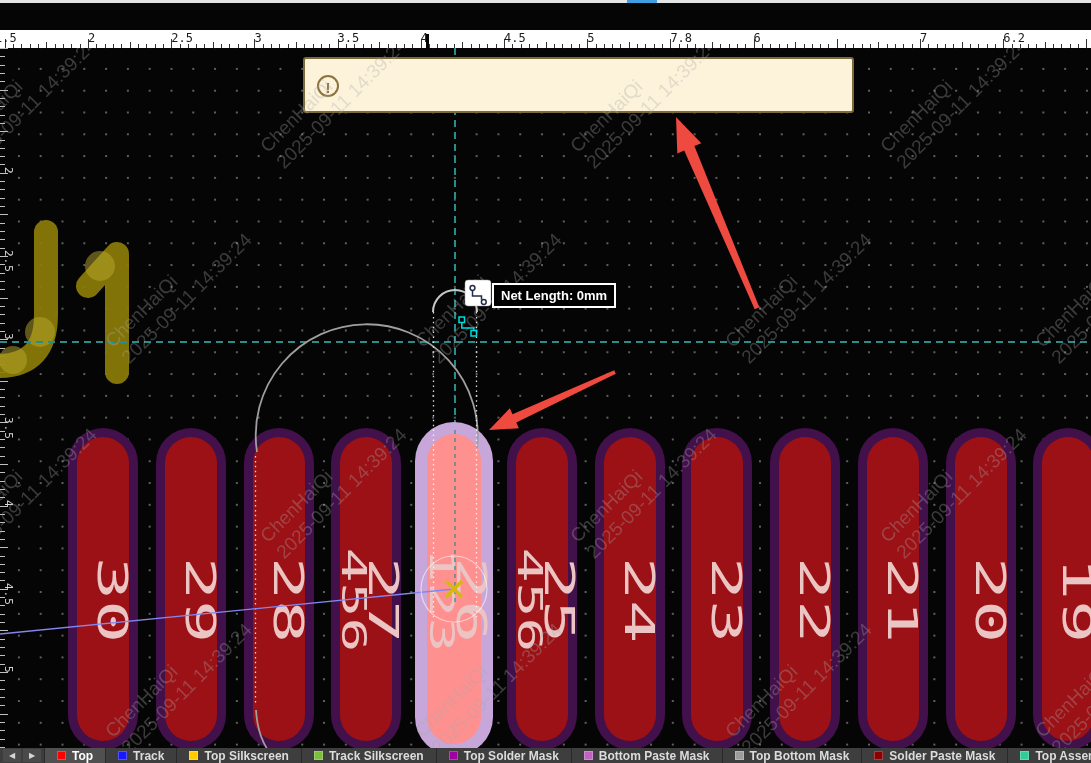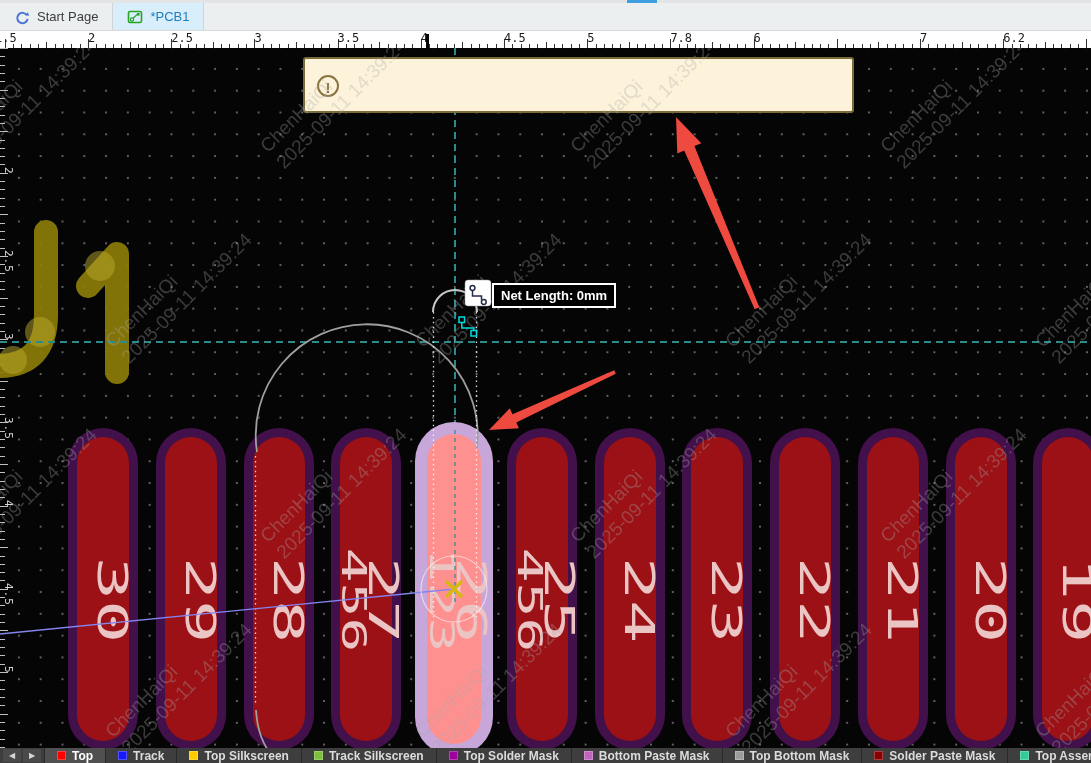--- a/index.html
+++ b/index.html
@@ -67,38 +67,20 @@
   .layer-sq{width:9px;height:9px;flex:0 0 auto;box-shadow:inset 0 0 0 1px rgba(255,255,255,0.25);}
 </style>
 </head>
 <body>
 
 <div id="app">
 
   <div id="topstrip"></div>
   <div id="minimap-sliver"></div>
 
-  <div id="tabbar">
-    <div class="tab">
-      <svg class="ticon" viewBox="0 0 16 16">
-        <path d="M13 6.5 A5.2 5.2 0 1 0 13.6 9.8" stroke="#4a74d8" stroke-width="2" fill="none"></path>
-        <polygon points="11.5,5.6 15.2,7.0 13.9,3.2" fill="#4a74d8"></polygon>
-      </svg>
-      <span>Start Page</span>
-    </div>
-    <div class="tab active">
-      <svg class="ticon" viewBox="0 0 16 16">
-        <rect x="1.5" y="2.5" width="13" height="11" rx="1.5" stroke="#28a428" stroke-width="1.6" fill="none"></rect>
-        <circle cx="5" cy="10.5" r="1.6" stroke="#28a428" stroke-width="1.2" fill="none"></circle>
-        <path d="M6.2 9.3 L11 4.6" stroke="#28a428" stroke-width="1.2" fill="none"></path>
-        <rect x="10" y="4" width="2.6" height="2.6" fill="#28a428"></rect>
-      </svg>
-      <span>*PCB1</span>
-    </div>
-  </div>
 
   <div id="ruler-top">
       <div class="rt-tick" style="left: 4.8px; height: 9px;"></div>
       <div class="rt-tick" style="left: 13.12px; height: 4px;"></div>
       <div class="rt-tick" style="left: 21.44px; height: 4px;"></div>
       <div class="rt-tick" style="left: 29.76px; height: 4px;"></div>
       <div class="rt-tick" style="left: 38.08px; height: 4px;"></div>
       <div class="rt-tick" style="left: 46.4px; height: 6px;"></div>
       <div class="rt-tick" style="left: 54.72px; height: 4px;"></div>
       <div class="rt-tick" style="left: 63.04px; height: 4px;"></div>

